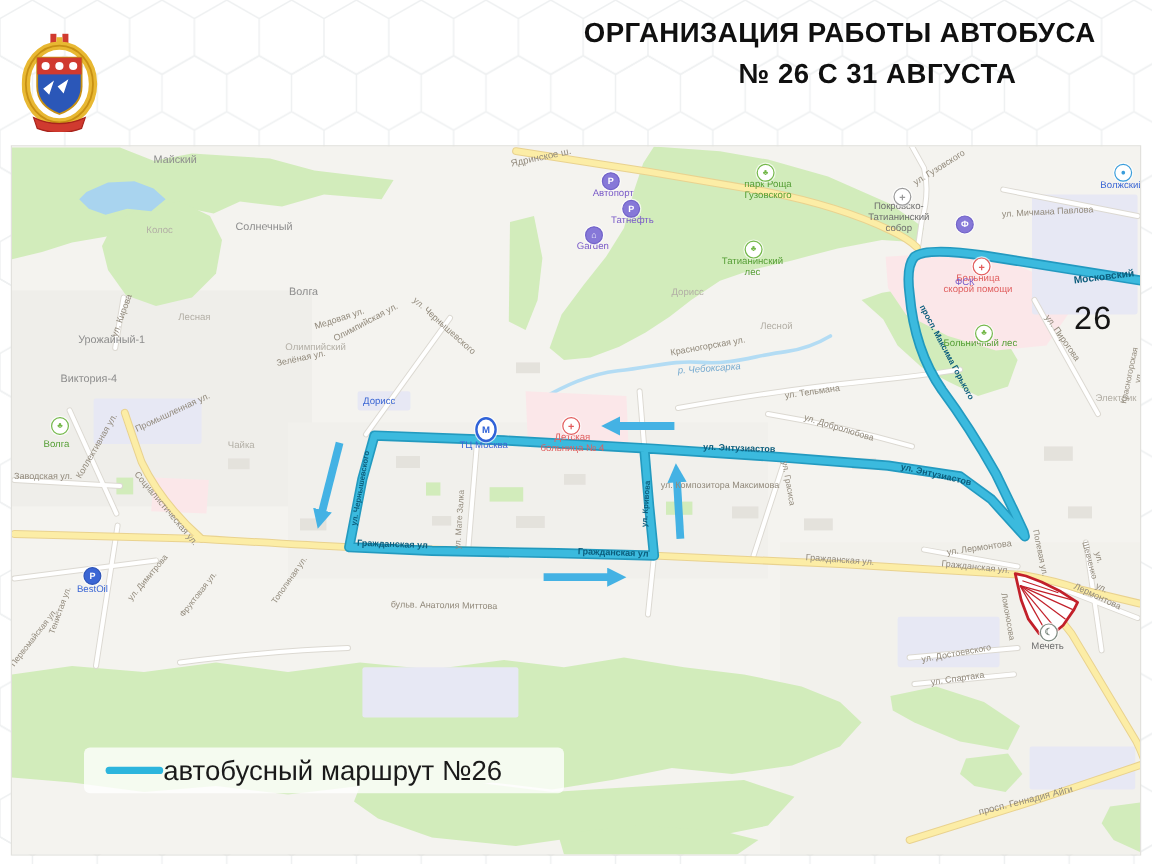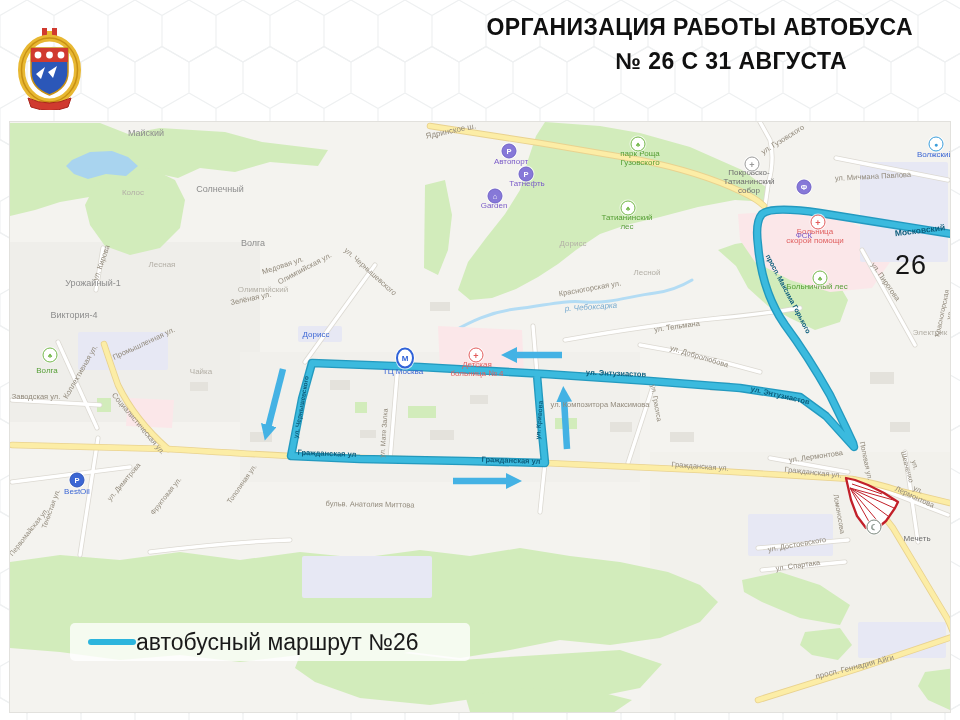--- a/index.html
+++ b/index.html
@@ -326,21 +326,21 @@
       <span class="lbl poi-blue" style="left: 306px; top: 213px; transform: translate(-50%, -50%) rotate(0deg);">Дорисс</span>
       <span class="lbl poi-blue" style="left: 67px; top: 370px; transform: translate(-50%, -50%) rotate(0deg);">BestOil</span>
       <span class="lbl poi-blue" style="left: 925px; top: 33px; transform: translate(-50%, -50%) rotate(0deg);">Волжский</span>
       <span class="lbl poi-purple" style="left: 501px; top: 40px; transform: translate(-50%, -50%) rotate(0deg);">Автопорт</span>
       <span class="lbl poi-purple" style="left: 517px; top: 62px; transform: translate(-50%, -50%) rotate(0deg);">Татнефть</span>
       <span class="lbl poi-purple" style="left: 484px; top: 84px; transform: translate(-50%, -50%) rotate(0deg);">Garden</span>
       <span class="lbl poi-purple" style="left: 794px; top: 74px; transform: translate(-50%, -50%) rotate(0deg); margin-top: 40px;">ФСК</span>
       <span class="lbl poi-dark" style="left: 739px; top: 60px; transform: translate(-50%, -50%) rotate(0deg);">Покровско-
 Татианинский
 собор</span>
-      <span class="lbl poi-dark" style="left: 863px; top: 417px; transform: translate(-50%, -50%) rotate(0deg); margin-left: 44px;">Мечеть</span>
+      <span class="lbl poi-dark" style="left: 863px; top: 417px; transform: translate(-50%, -50%) rotate(0deg);">Мечеть</span>
       <div class="poi tree" style="left: 40px; top: 233px;">♣</div>
       <div class="poi tree" style="left: 628px; top: 22px;">♣</div>
       <div class="poi tree" style="left: 618px; top: 86px;">♣</div>
       <div class="poi tree" style="left: 810px; top: 156px;">♣</div>
       <div class="poi red-cross" style="left: 466px; top: 233px;">+</div>
       <div class="poi red-cross" style="left: 808px; top: 100px;">+</div>
       <div class="poi gray-cross" style="left: 742px; top: 42px;">+</div>
       <div class="poi tc" style="left: 395px; top: 236px;">М</div>
       <div class="poi purple" style="left: 499px; top: 29px;">P</div>
       <div class="poi purple" style="left: 516px; top: 52px;">P</div>

